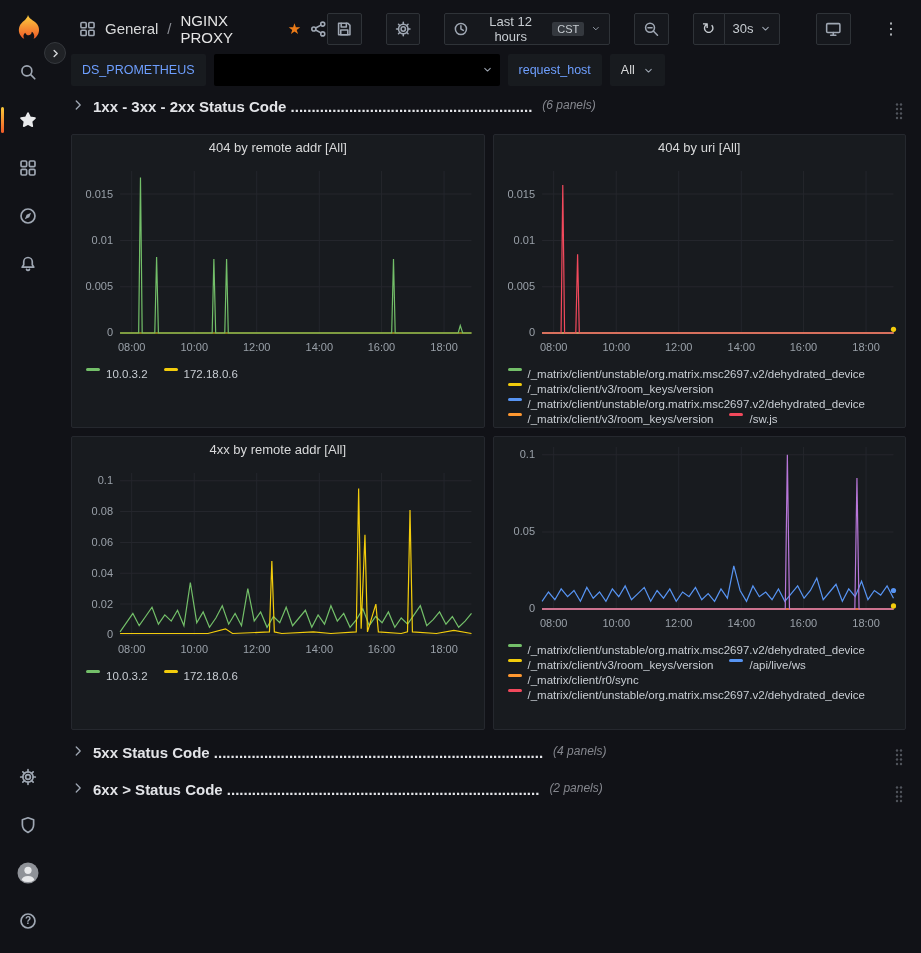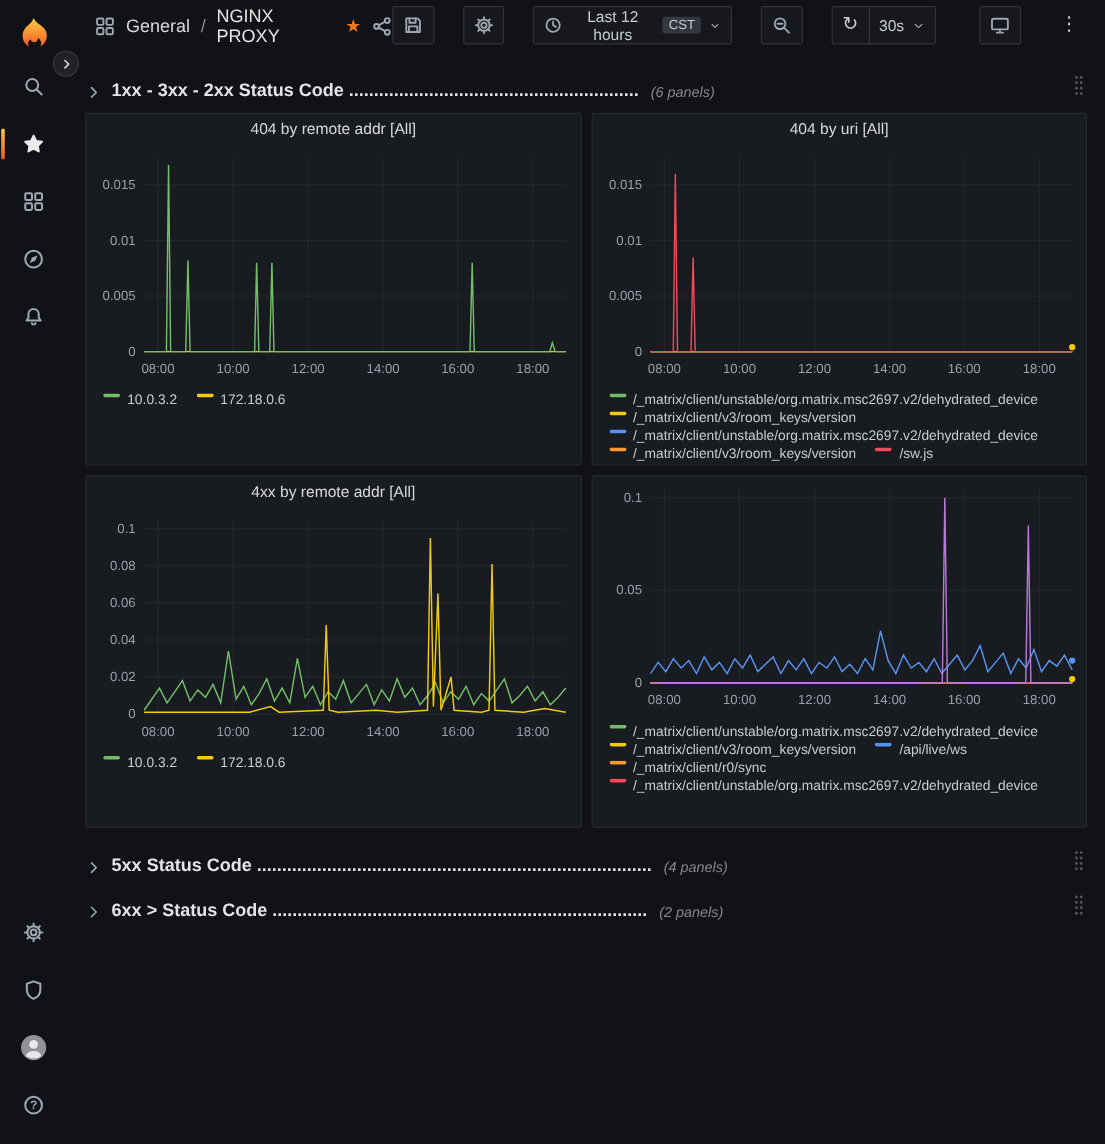--- a/index.html
+++ b/index.html
@@ -24,21 +24,21 @@
   .side-item.active svg.ic *{stroke:#e9eaec}
   .side-item.active svg.ic .star-p{fill:#e9eaec}
   svg.ic .qt{fill:#9fa7b3;stroke:none;font-size:9px;font-weight:bold;font-family:"Liberation Sans",sans-serif}
   .side-collapse{position:absolute;left:44px;top:42px;width:22px;height:22px;border-radius:50%;
     background:#202226;border:1px solid #35383d;display:flex;align-items:center;justify-content:center;
     cursor:pointer;z-index:6;padding:0}
   .side-collapse svg.ic{width:11px;height:11px}
   .side-collapse svg.ic *{stroke:#d5d7da;stroke-width:2}
   
   .main{margin-left:55px}
-  .navbar{height:52px;display:flex;align-items:flex-start;padding:5px 14px 0 24px;box-sizing:border-box}
+  .navbar{height:52px;display:flex;align-items:center;padding:5px 14px 0 24px;box-sizing:border-box}
   .crumb{display:flex;align-items:center;gap:9px;font-size:15px;color:#d8d9da}
   .crumb .sep{color:#8b8d94}
   .crumb .title{font-weight:500;color:#e5e5e5}
   .fav-star{color:#eb7b18;font-size:15px;cursor:pointer}
   .nav-right{margin-left:auto;display:flex;align-items:center;gap:24px}
   .btn{height:32px;min-width:32px;display:inline-flex;align-items:center;justify-content:center;gap:7px;
     padding:0 8px;background:#16181d;border:1px solid #2f3338;border-radius:2px;color:#c7ccd1;
     font-size:13px;cursor:pointer;box-sizing:border-box;font-family:inherit}
   .btn.plain{border:none;background:transparent}
   .btn .glyph{font-size:16px;line-height:1;color:#c7ccd1}
@@ -50,21 +50,21 @@
   svg.cvd{width:11px;height:11px}
   
   .submenu{display:flex;align-items:center;gap:8px;padding:2px 14px 6px 16px}
   .chip{height:32px;display:inline-flex;align-items:center;gap:8px;padding:0 11px;background:#181b1f;
     border-radius:2px;font-size:12.5px;font-weight:500;color:#6e9fff;box-sizing:border-box;cursor:pointer}
   .select-black{width:286px;height:32px;background:#000;border-radius:2px;position:relative;cursor:pointer}
   .select-black .car{position:absolute;right:7px;top:10px}
   .chip.val{color:#d8d9da;font-weight:400}
   
   .dashboard{padding:4px 15px 0 16px}
-  .row-h{display:flex;align-items:flex-end;height:26px;position:relative;cursor:pointer}
+  .row-h{display:flex;align-items:flex-start;height:26px;position:relative;cursor:pointer}
   .row-h .chev{width:22px;display:flex;align-items:center}
   .row-h .chev svg.ic{width:14px;height:14px}
   .row-h .rt{font-size:15px;font-weight:700;color:#e3e4e8;white-space:nowrap;overflow:hidden}
   .row-h .cnt{margin-left:10px;font-size:12px;font-style:italic;color:#85878e;white-space:nowrap}
   .grip{position:absolute;right:2px;top:4px;cursor:grab;line-height:0}
   #row0{margin-top:2px}
   #row1{margin-top:12px}
   .grid{display:grid;grid-template-columns:1fr 1fr;gap:8px;margin-top:10px}
   #row2{margin-top:14px}
   #row3{margin-top:11px}
@@ -232,20 +232,35 @@
             <rect x="1.6" y="2.8" width="12.8" height="8.6" rx="1"></rect>
             <path d="M5.5 14 h5 M8 11.4 V14"></path>
           </svg>
       </button>
       <button class="btn plain">
         <span class="glyph">⋮</span>
       </button>
     </div>
   </header>
 
+  <div class="submenu">
+    <span class="chip">DS_PROMETHEUS</span>
+    <span class="select-black">
+      <svg class="ic cvd car" viewBox="0 0 16 16">
+          <path d="M4 6.2 8 10.2 12 6.2"></path>
+        </svg>
+    </span>
+    <span class="chip">request_host</span>
+    <span class="chip val">
+      <span>All</span>
+      <svg class="ic cvd" viewBox="0 0 16 16">
+          <path d="M4 6.2 8 10.2 12 6.2"></path>
+        </svg>
+    </span>
+  </div>
 
   <div class="dashboard">
 
     <div class="row-h" id="row0">
       <span class="chev">
           <svg class="ic" viewBox="0 0 16 16">
             <path d="M6 3.5 10.5 8 6 12.5"></path>
           </svg>
         </span>
       <span class="rt">1xx - 3xx - 2xx Status Code ..........................................................</span>

